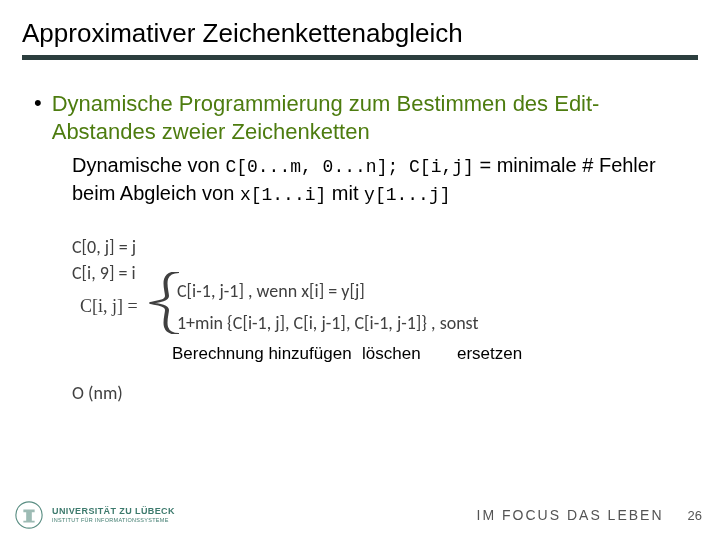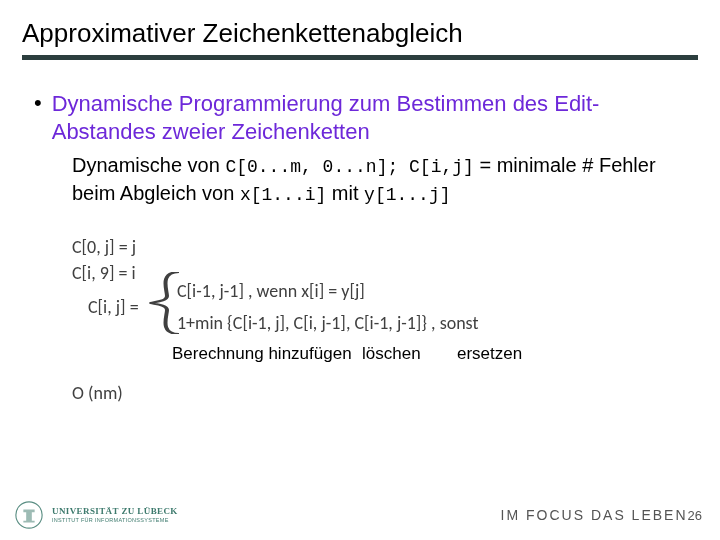--- a/index.html
+++ b/index.html
@@ -4,44 +4,44 @@
 <style>
 * { box-sizing: border-box; margin: 0; padding: 0; }
 body { width: 720px; height: 540px; font-family: Arial, Helvetica, sans-serif; background: #fff; position: relative; overflow: hidden; }
 .slide { width: 100%; height: 100%; display: flex; flex-direction: column; }
 .title-wrap { padding: 18px 22px 8px 22px; }
 .title { font-size: 26px; font-weight: 400; color: #000; }
 .underline { height: 5px; background: #2c3e3e; margin-top: 6px; }
 .content { padding: 22px 32px 0 32px; flex: 1; }
 .bullet-row { display: flex; align-items: flex-start; gap: 10px; padding-left: 2px; }
 .bullet { font-size: 22px; color: #000; line-height: 26px; }
-.bullet-text { font-size: 22px; color: #6d28d9; line-height: 28px; }
+.bullet-text { font-size: 22px; color: #4d7c0f; line-height: 28px; }
 .sub { font-size: 20px; color: #000; line-height: 26px; padding: 6px 0 0 40px; }
 .sub .tt { font-family: "Courier New", monospace; font-size: 18px; }
 .formulas { position: relative; margin: 28px 0 0 40px; height: 170px; font-family: Calibri, Arial, sans-serif; color: #404040; font-size: 18px; }
 .formulas div { position: absolute; white-space: nowrap; }
 .f0 { left: 0; top: 0; }
 .f1 { left: 0; top: 26px; }
-.f2 { left: 16px; top: 60px; }
+.f2 { left: 8px; top: 60px; font-family: Liberation Serif, serif; }
 .brace { position:absolute; left:75px; top:36px; width:40px; height:62px; }
 .f3 { left: 105px; top: 44px; text-align: center; }
 .f4 { left: 105px; top: 76px; }
 .note1 { position:absolute; left:445px; top:40px; font-size:17px; color:#000; font-family:Arial, sans-serif; }
 .labels { position: absolute; top: 108px; left: 100px; color:#000; font-family:Arial, sans-serif; font-size:17px; }
 .lbl-a { position:absolute; left:0; }
 .lbl-d { position:absolute; left:190px; }
 .lbl-r { position:absolute; left:285px; }
 .o-line { left:0; top:146px;text-align:center; }
 .footer { position: absolute; left: 0; right: 0; bottom: 0; height: 50px; display: flex; align-items: center; justify-content: space-between; padding: 0 18px 0 14px; }
 .logo { display: flex; align-items: center; gap: 8px; }
 .logo-seal { width: 30px; height: 30px; fill:#3d7a6d; opacity:.85; }
 .logo-text { display:flex; flex-direction:column; line-height:1; }
-.logo-text .l1 { font-size: 9px; letter-spacing: .4px; color:#3d7a6d; font-weight:600;font-family:Liberation Serif, serif; }
+.logo-text .l1 { font-size: 9px; letter-spacing: .4px; color:#3d7a6d; font-weight:600; }
 .logo-text .l2 { font-size: 5.5px; color:#3d7a6d; margin-top:2px; letter-spacing:.3px; }
-.right-foot { display:flex; align-items:center; }
+.right-foot { display:flex; align-items:center; gap: 24px; }
 .motto { font-size: 14px; letter-spacing: 2px; color:#545454; font-family: Arial, sans-serif; }
 .pnum { font-size: 13px; color:#555; }
 </style>
 </head>
 <body>
 
 <div class="slide">
   <div class="title-wrap">
     <div class="title">Approximativer Zeichenkettenabgleich</div>
     <div class="underline"></div>

